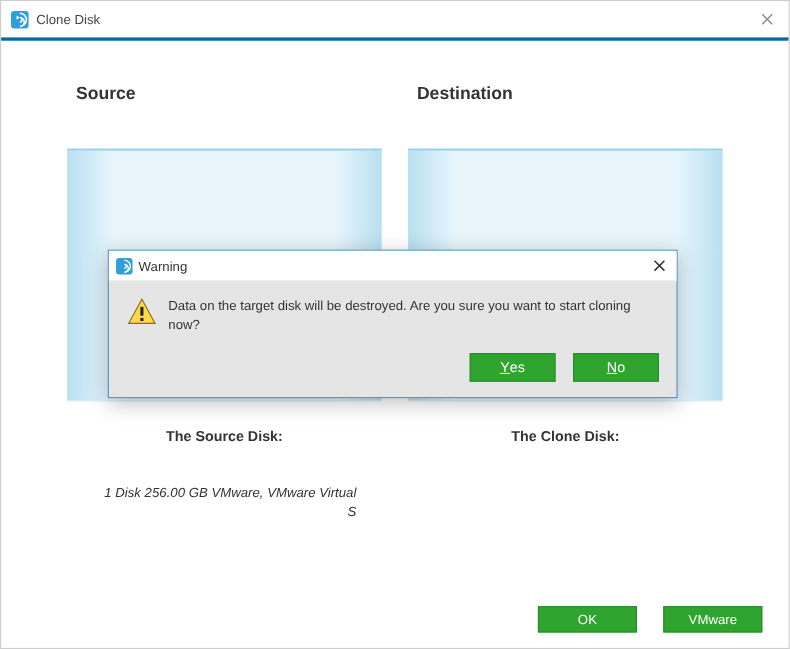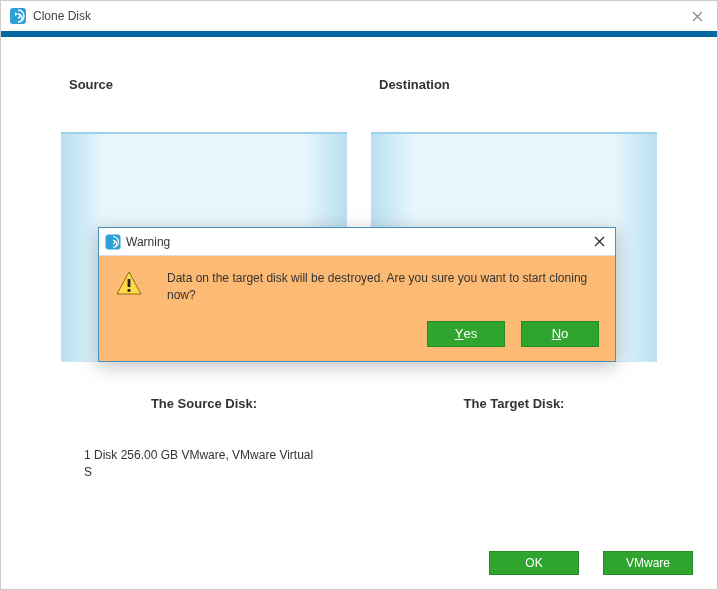--- a/index.html
+++ b/index.html
@@ -1,54 +1,54 @@
 <!DOCTYPE html>
 <html><head>
 <meta charset="utf-8">
 <style>
   * { box-sizing: border-box; margin: 0; padding: 0; font-family: "Segoe UI", Tahoma, sans-serif; }
   body { width: 718px; height: 590px; background: #fff; border: 1px solid #ccc; position: relative; overflow: hidden; }
 
-  .titlebar { height: 36px; display: flex; align-items: center; padding: 0 0 0 8px; border-bottom: 6px solid #0369a1; }
+  .titlebar { height: 36px; display: flex; align-items: center; padding: 0 0 0 8px; border-bottom: 3px solid #0369a1; }
   .titlebar .app-icon { width: 18px; height: 18px; margin-right: 6px; display: inline-flex; }
   .titlebar .title { font-size: 12px; color: #444; }
   .titlebar .close { margin-left: auto; width: 40px; height: 36px; display: flex; align-items: center; justify-content: center; color: #888; font-size: 14px; cursor: pointer; }
 
   .content { position: relative; padding: 40px 60px 0 60px; }
   .columns { display: flex; gap: 24px; }
   .col { flex: 1; display: flex; flex-direction: column; align-items: center; }
-  .col-header { font-size: 13px; font-weight: 600; color: #333; margin-bottom: 40px; align-self: flex-start; margin-left: 8px; }
+  .col-header { font-size: 16px; font-weight: 600; color: #333; margin-bottom: 40px; align-self: flex-start; margin-left: 8px; }
 
   .disk-box {
     width: 100%; height: 230px;
     background: linear-gradient(to right, #b8dff1 0%, #e8f6fc 15%, #e8f6fc 85%, #b8dff1 100%);
     border-top: 2px solid #9cd2e9;
     border-bottom: 1px solid #cde9f4;
   }
 
-  .disk-label { font-size: 13px; font-weight: 600; color: #333; margin-top: 34px; }
-  .disk-desc { font-size: 12px; color: #333; margin-top: 36px; text-align: left; line-height: 1.4; max-width: 240px; }
+  .disk-label { font-size: 13px; font-weight: 600; color: #333; margin-top: 24px; }
+  .disk-desc { font-size: 12px; color: #333; margin-top: 36px; text-align: right; line-height: 1.4; max-width: 240px; font-style: italic; }
 
   .footer { position: absolute; bottom: 14px; right: 24px; display: flex; gap: 24px; }
   .btn-green {
     width: 90px; height: 24px; background: #2fa52f; color: #fff; font-size: 12px;
     display: flex; align-items: center; justify-content: center; border: 1px solid #278a27; cursor: pointer;
   }
 
   
   .dlg {
     position: absolute; left: 97px; top: 226px; width: 518px;
-    background: #fdba74; border: 1px solid #4a90c0;
+    background: #e5e5e5; border: 1px solid #4a90c0;
     box-shadow: 0 4px 18px rgba(0,0,0,0.25);
   }
   .dlg-title { height: 28px; background: #fff; display: flex; align-items: center; padding: 0 4px 0 6px; border-bottom: 1px solid #ddd; }
   .dlg-title .app-icon { width: 16px; height: 16px; margin-right: 5px; display: inline-flex; }
   .dlg-title .t { font-size: 12px; color: #333; }
   .dlg-title .x { margin-left: auto; width: 24px; height: 22px; display: flex; align-items: center; justify-content: center; cursor: pointer; color: #333; font-size: 14px; }
-  .dlg-body { display: flex; padding: 14px 16px 12px 16px; gap: 24px; }
+  .dlg-body { display: flex; padding: 14px 16px 12px 16px; gap: 10px; }
   .dlg-msg { font-size: 12px; color: #333; line-height: 1.45; }
   .dlg-foot { display: flex; justify-content: flex-end; gap: 16px; padding: 4px 16px 14px 16px; }
   .dlg-btn {
     width: 78px; height: 26px; background: #2fa52f; color: #fff; font-size: 13px;
     display: flex; align-items: center; justify-content: center; border: 1px solid #278a27; cursor: pointer;
   }
   .dlg-btn .ul { text-decoration: underline; }
 
   .warn-tri { width: 28px; height: 28px; flex-shrink: 0; }
 </style>
@@ -77,21 +77,21 @@
     <div class="col">
       <div class="col-header">Source</div>
       <div class="disk-box"></div>
       <div class="disk-label">The Source Disk:</div>
       <div class="disk-desc">1 Disk 256.00 GB VMware,  VMware Virtual S</div>
     </div>
 
     <div class="col">
       <div class="col-header">Destination</div>
       <div class="disk-box"></div>
-      <div class="disk-label">The Target Disk:</div>
+      <div class="disk-label">The Clone Disk:</div>
     </div>
   </div>
 </div>
 
 <div class="footer">
   <div class="btn-green">OK</div>
   <div class="btn-green">VMware</div>
 </div>
 
 <div class="dlg">

